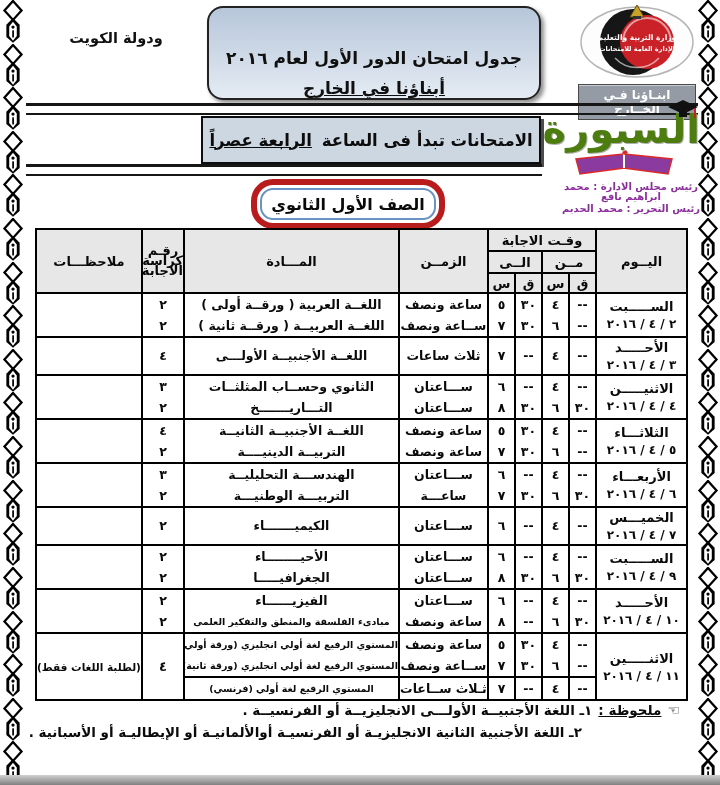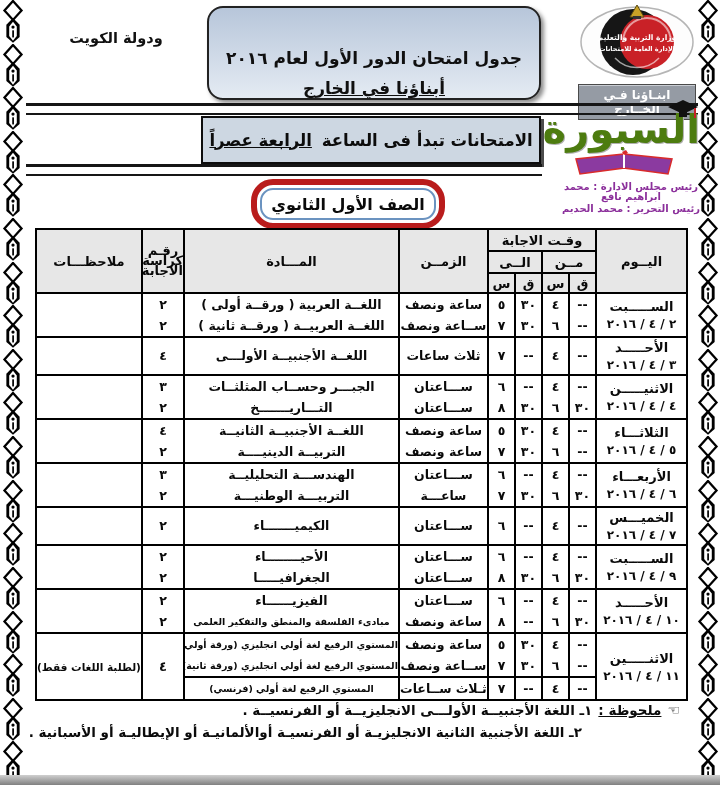--- a/index.html
+++ b/index.html
@@ -503,21 +503,21 @@
         </td>
         <td>
           <div class="ln">٦</div>
           <div class="ln">٨</div>
         </td>
         <td>
           <div class="ln">ســـاعتان</div>
           <div class="ln">ســـاعتان</div>
         </td>
         <td>
-          <div class="ln">الجبـــر وحســاب المثلثــات</div>
+          <div class="ln">الثانوي وحســاب المثلثــات</div>
           <div class="ln">التـــاريـــــــخ</div>
         </td>
         <td>
           <div class="ln">٣</div>
           <div class="ln">٢</div>
         </td>
         <td class="notes-cell"></td>
       </tr>
       <tr>
         <td>

